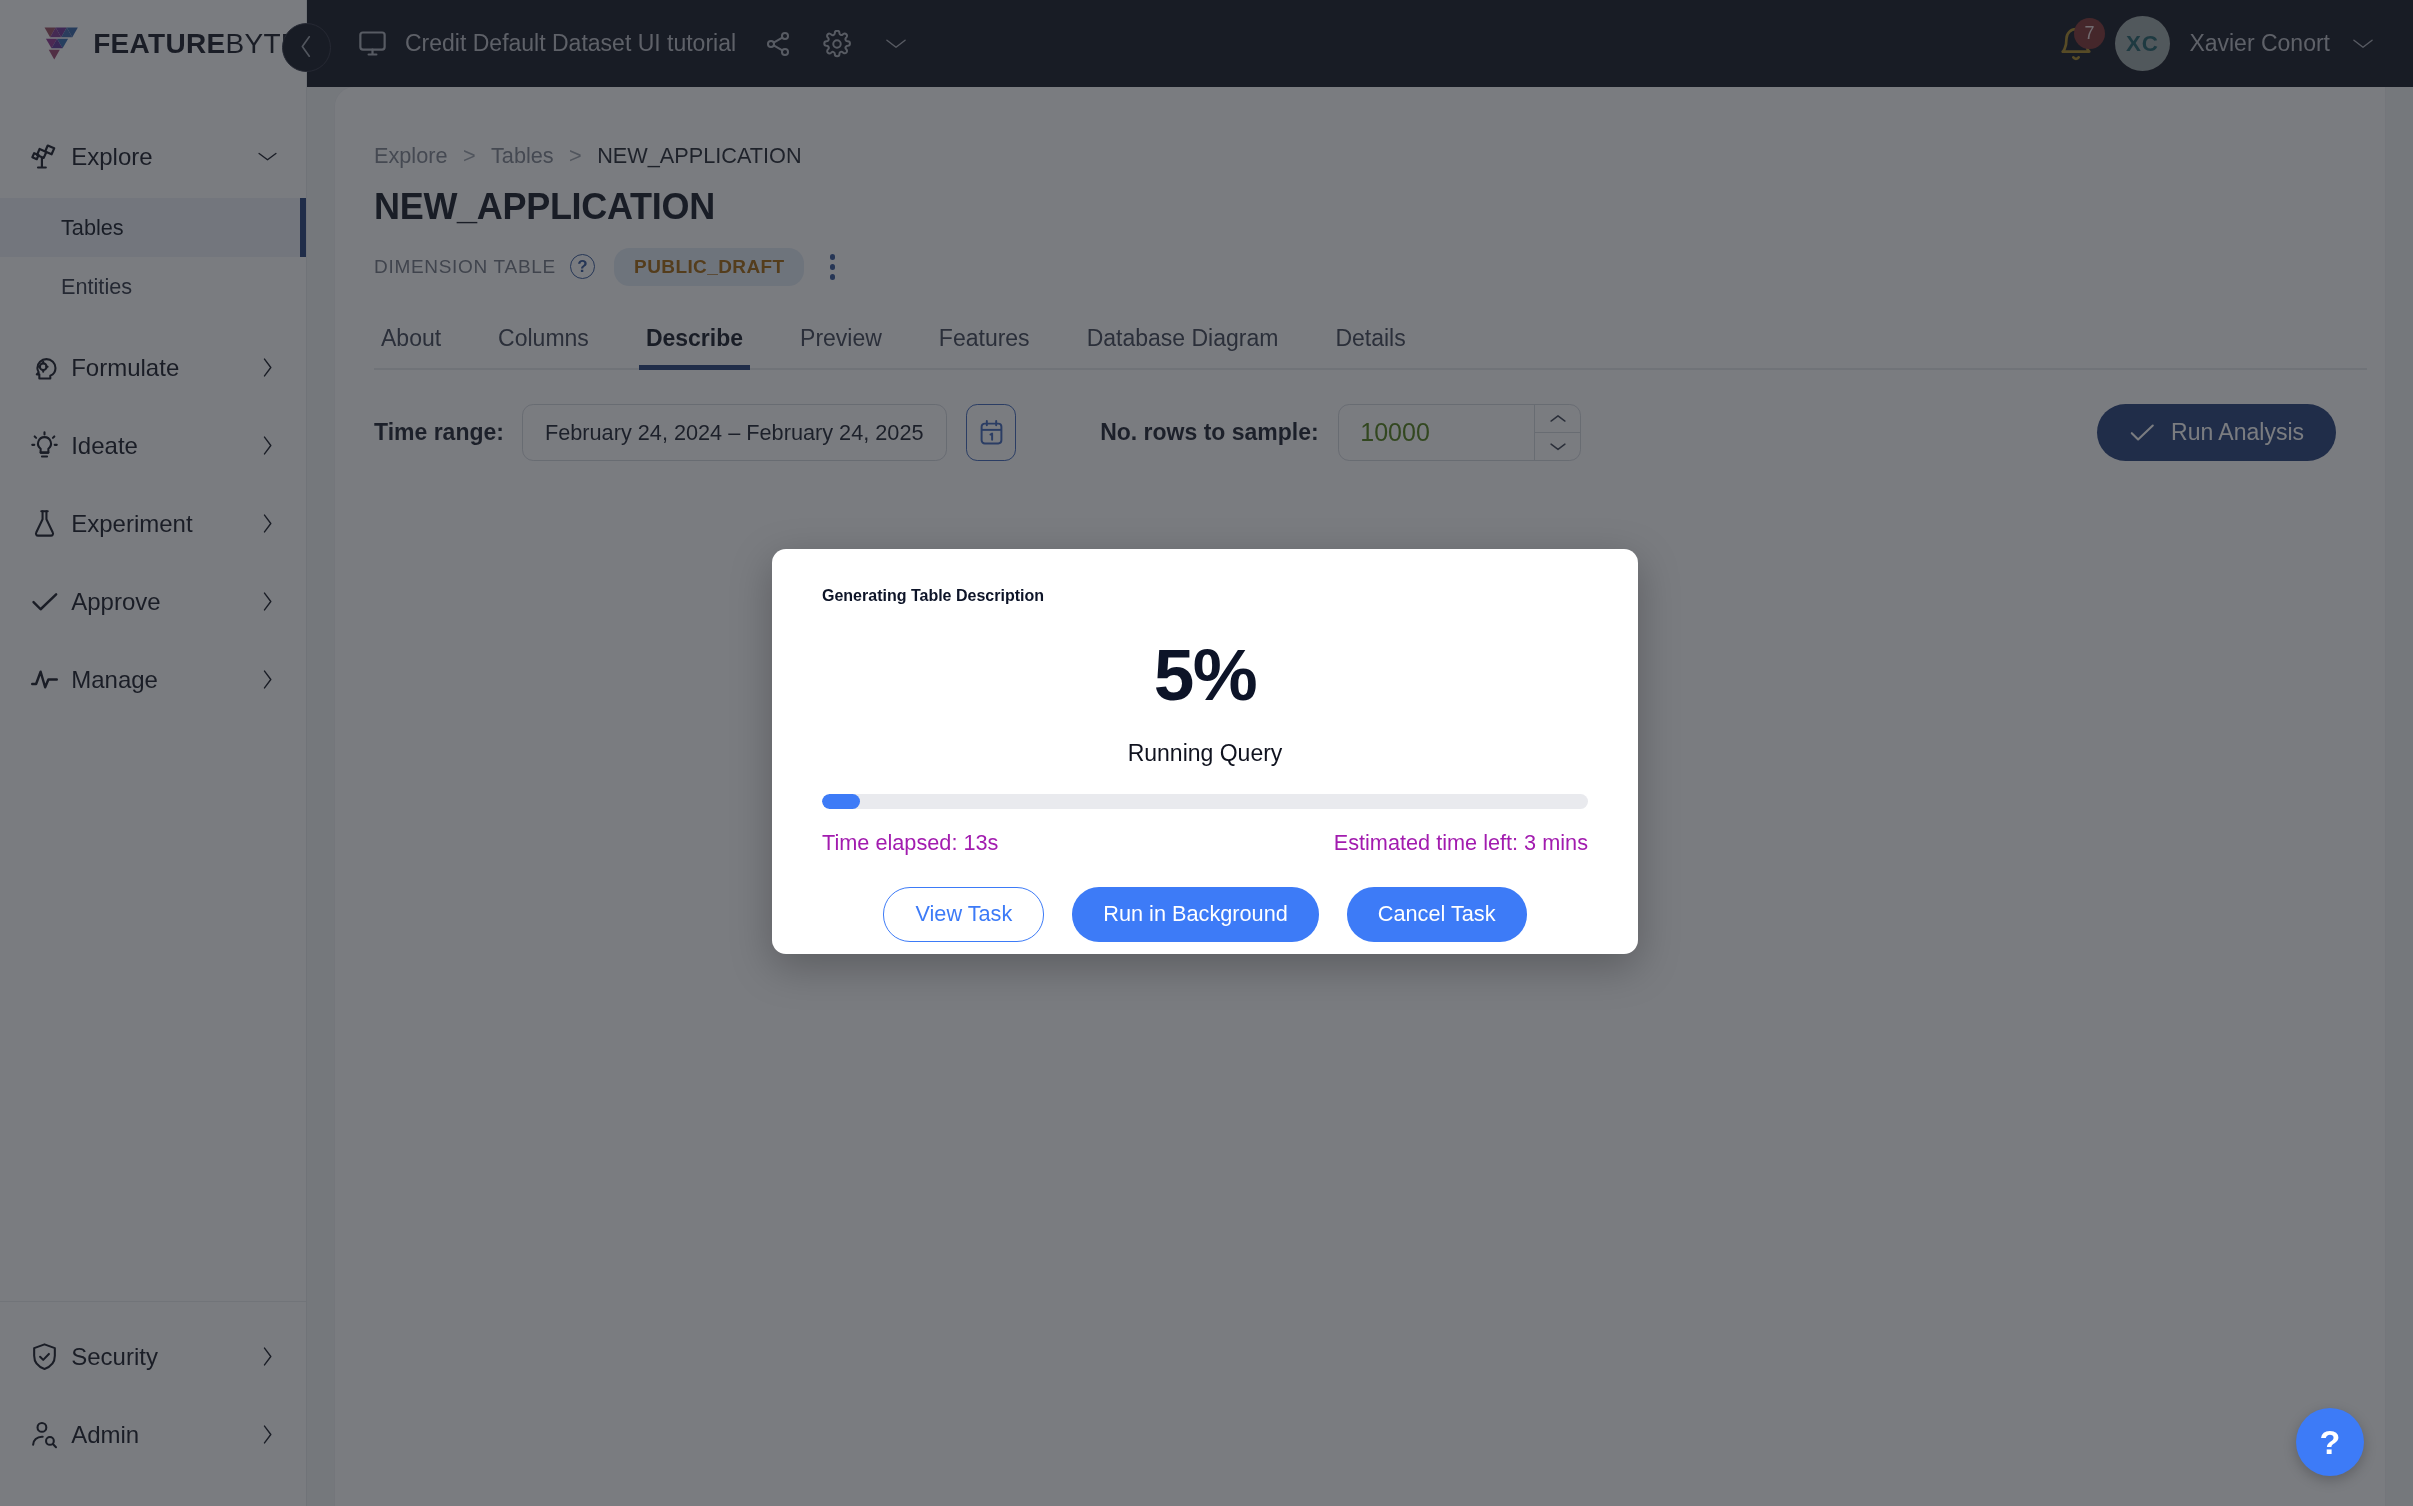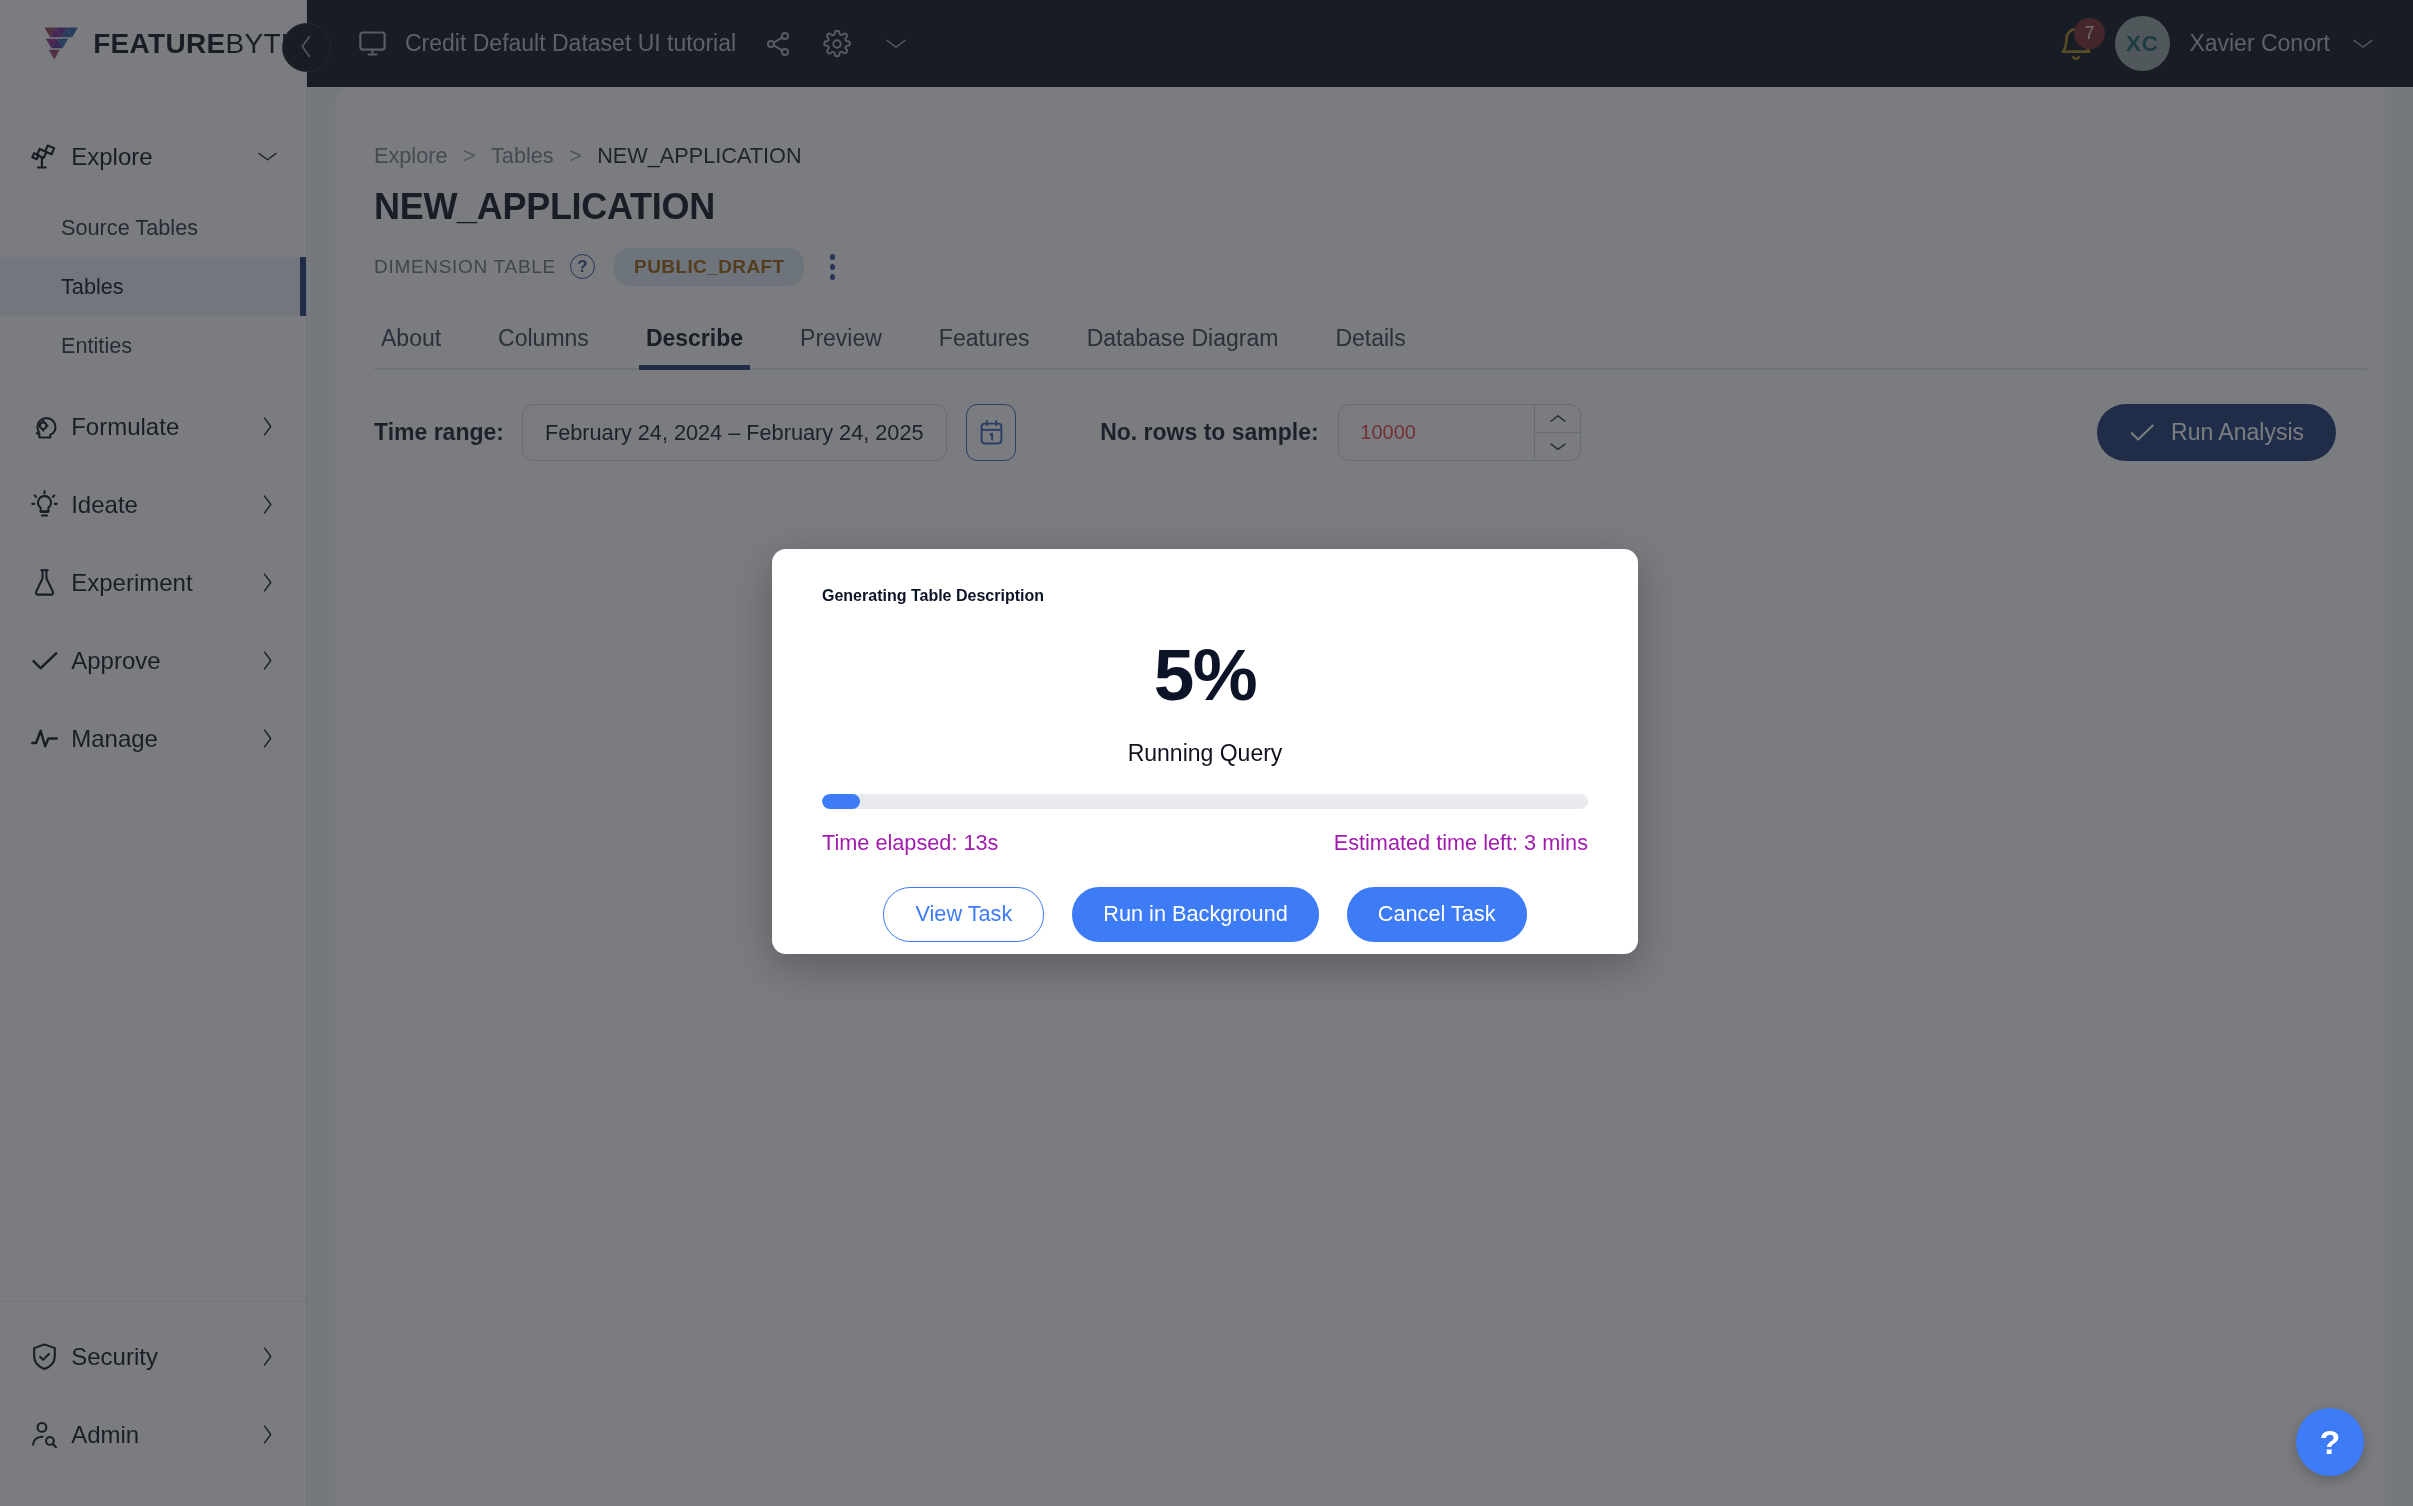--- a/index.html
+++ b/index.html
@@ -130,21 +130,21 @@
   }
   .cal-btn {
     margin-left: 19.6px; width: 50px; height: 57px; border: 1.4px solid #3a63ba; border-radius: 11.2px;
     display: flex; align-items: center; justify-content: center; cursor: pointer; background: #fff;
   }
   .rows-label { font-size: 23px; color: #161b28; font-weight: 700; margin-left: 84px; white-space: nowrap; }
   .num-wrap {
     margin-left: 19.6px; display: flex; border: 1.4px solid #d3d6dd; border-radius: 11.2px;
     height: 57px; overflow: hidden; width: 243px;
   }
-  .num-input { flex: 1 1 auto; display: flex; align-items: center; padding-left: 21px; font-size: 20px; color: #ef4444; cursor: text; }
+  .num-input { flex: 1 1 auto; display: flex; align-items: center; padding-left: 21px; font-size: 25px; color: #4d7c0f; cursor: text; }
   .num-steps { width: 46px; border-left: 1.4px solid #d3d6dd; display: flex; flex-direction: column; }
   .num-step { flex: 1 1 0; display: flex; align-items: center; justify-content: center; cursor: pointer; }
   .num-step + .num-step { border-top: 1.4px solid #d3d6dd; }
 
   .run-btn {
     margin-left: auto; background: #1f3a76; color: #ffffff; border-radius: 31px;
     height: 57px; display: flex; align-items: center; padding: 0 32px; cursor: pointer;
     font-size: 23px; white-space: nowrap;
   }
   .run-btn .ck { margin-right: 15.4px; display: flex; }
@@ -293,21 +293,20 @@
         </span>
         <span class="lbl">Explore</span>
         <span class="chev">
           <svg width="21" height="12.6" viewBox="0 0 30 18" fill="none" stroke="#10131f" stroke-width="2" stroke-linecap="round" stroke-linejoin="round">
               <path d="M3 5l12 9 12-9"></path>
             </svg>
         </span>
       </div>
 
       <div class="nav-spacer-sm"></div>
-      <div class="nav-sub">Source Tables</div>
       <div class="nav-sub active">Tables</div>
       <div class="nav-sub">Entities</div>
       <div class="nav-spacer-md"></div>
 
       <div class="nav-group">
         <span class="ico">
           <svg width="31" height="31" viewBox="0 0 24 24" fill="none" stroke="#10131f" stroke-width="1.6" stroke-linecap="round" stroke-linejoin="round">
             <path d="M16.5 20.5v-2.2c2.4-1 4-3.3 4-6 0-3.7-3.1-6.8-7-6.8S6.5 8.6 6.5 12.3c0 1.3.4 2.4 1 3.4l-1.5 1.6h2v3.2z"></path>
             <circle cx="11" cy="11.4" r="2.6"></circle>
               <path d="M11 7.6v1M11 14.2v1M7.6 11.4h1M13.4 11.4h1"></path>

